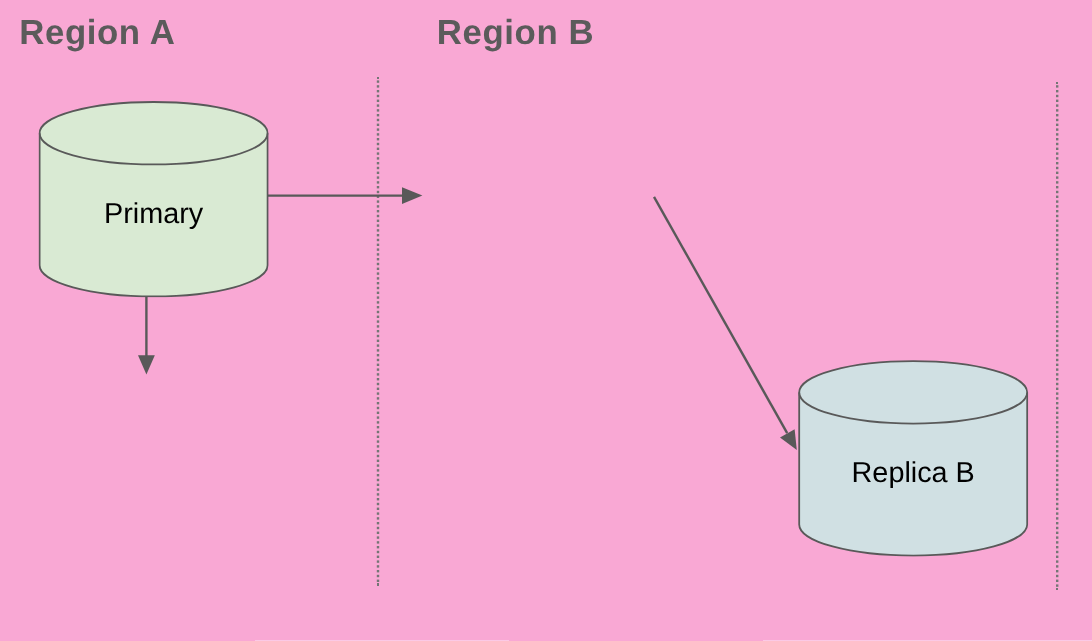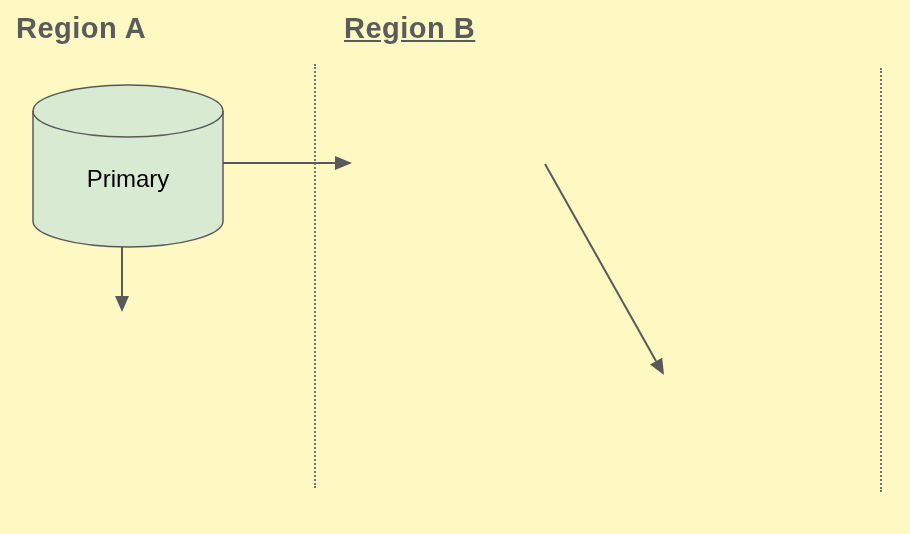--- a/index.html
+++ b/index.html
@@ -5,33 +5,33 @@
   html, body {
     margin: 0;
     padding: 0;
     background: #ffffff;
     font-family: "Liberation Sans", sans-serif;
   }
   #canvas {
     position: relative;
     width: 910px;
     height: 534px;
-    background: #fef9c3;
+    background: #f9a8d4;
     overflow: hidden;
   }
   .region-label {
     position: absolute;
     font-size: 29px;
     font-weight: bold;
     color: #5b5b5b;
     letter-spacing: 0.5px;
     white-space: nowrap;
   }
   #region-a-label { left: 16px; top: 12px; }
-  #region-b-label { left: 344px; top: 12px; text-decoration: underline; }
+  #region-b-label { left: 364px; top: 12px; }
 
   .region-divider {
     position: absolute;
     width: 0;
     border-left: 2px dotted #757575;
   }
   #divider-1 { left: 314px; top: 64px; height: 424px; }
   #divider-2 { left: 880px; top: 68px; height: 424px; }
 
   .db-node {
@@ -102,14 +102,21 @@
   <div id="node-primary" class="db-node" style="--fill:#d9ead3;">
     <svg width="192" height="164" viewBox="0 0 192 164">
       <path class="cyl-body" d="M 1 27 A 95 26 0 0 1 191 27 L 191 137 A 95 26 0 0 1 1 137 Z"></path>
       <path class="cyl-inner" d="M 1 27 A 95 26 0 0 0 191 27"></path>
     </svg>
     <div class="db-label">Primary</div>
   </div>
 
 
 
+  <div id="node-replica-b" class="db-node" style="--fill:#d0e0e3;">
+    <svg width="192" height="164" viewBox="0 0 192 164">
+      <path class="cyl-body" d="M 1 27 A 95 26 0 0 1 191 27 L 191 137 A 95 26 0 0 1 1 137 Z"></path>
+      <path class="cyl-inner" d="M 1 27 A 95 26 0 0 0 191 27"></path>
+    </svg>
+    <div class="db-label">Replica B</div>
+  </div>
 
 </div>
 
 </body></html>

